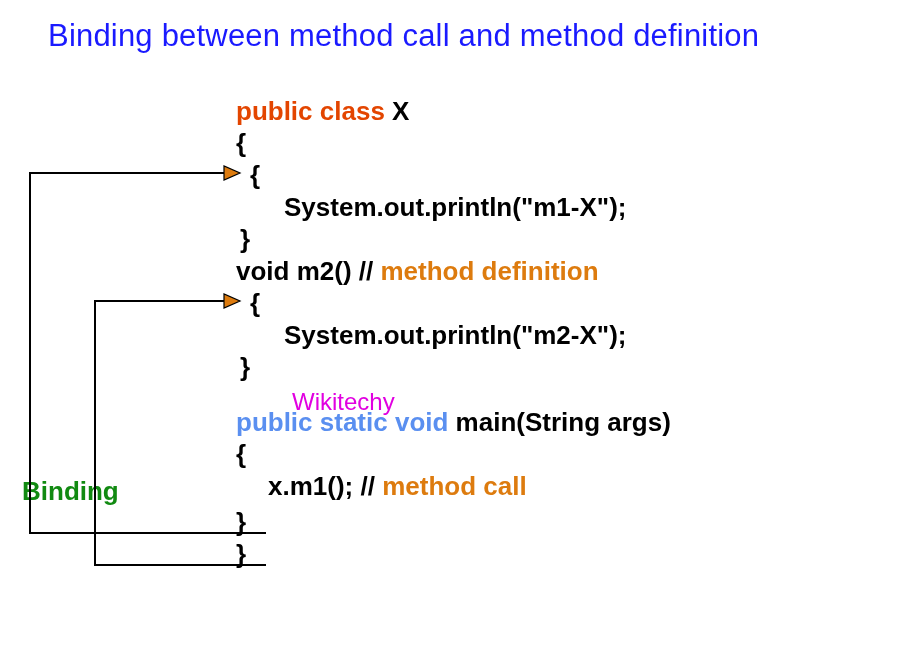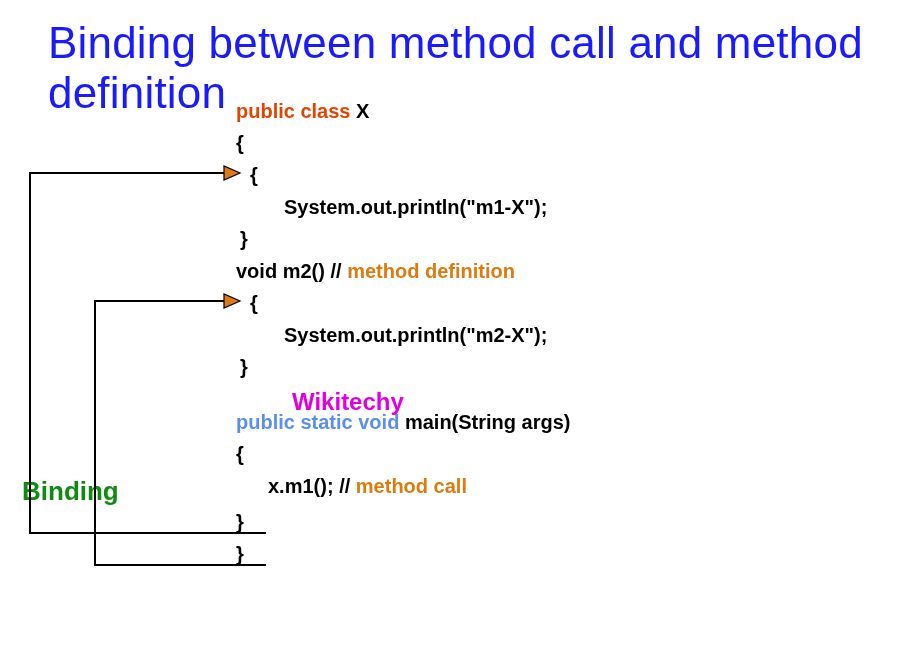--- a/index.html
+++ b/index.html
@@ -9,45 +9,45 @@
     height: 668px;
     background: #ffffff;
     font-family: Arial, Helvetica, sans-serif;
     position: relative;
     overflow: hidden;
   }
   .title {
     position: absolute;
     left: 48px;
     top: 18px;
-    font-size: 44px;
+    font-size: 31px;
     color: #1a1aff;
     font-weight: 400;
     letter-spacing: 0.2px;
   }
   .codewrap {
     position: absolute;
     left: 236px;
     top: 95px;
-    font-size: 20px;
+    font-size: 26px;
     font-weight: 700;
     line-height: 32px;
     color: #000;
   }
   .kw-red    { color: #e34500; }
   .kw-orange { color: #dd7b0e; }
   .kw-blue   { color: #5a8ff0; }
   .kw-black  { color: #000; }
   .watermark {
     position: absolute;
     left: 292px;
     top: 388px;
     font-size: 24px;
     color: #e100e1;
-    font-weight: 700;
+    font-weight: 400;
     text-align: center;
   }
   .binding-label {
     position: absolute;
     left: 22px;
     top: 476px;
     font-size: 26px;
     font-weight: 700;
     color: #118a11;
   }

